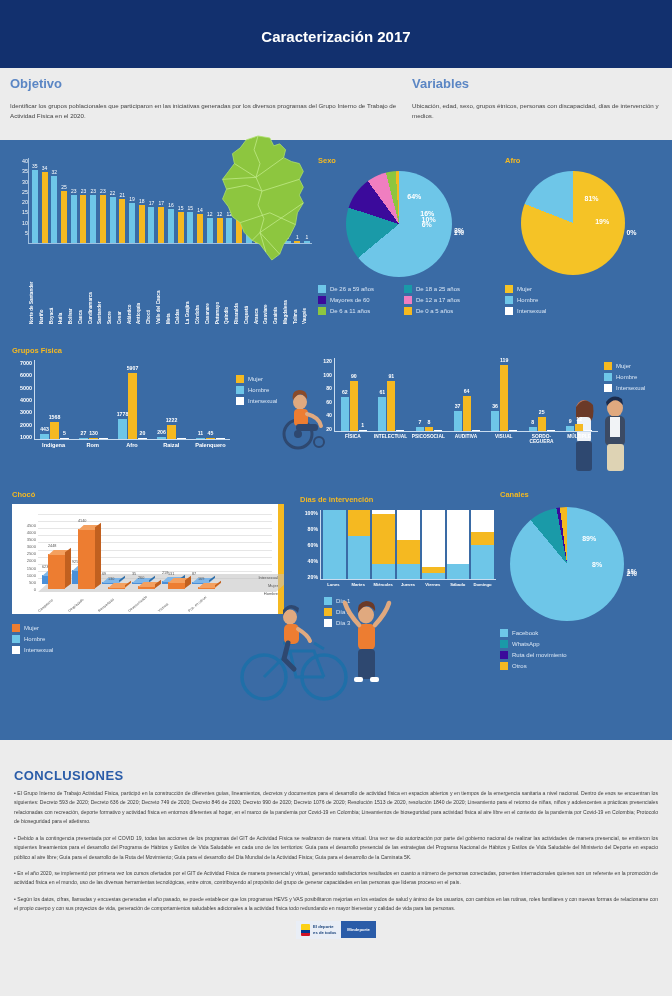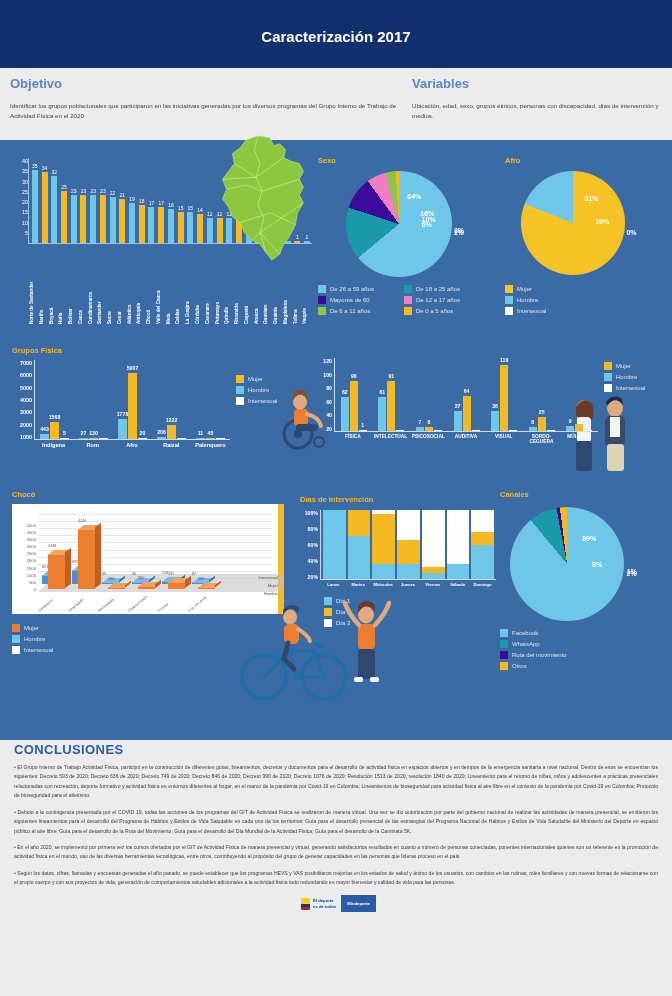--- a/index.html
+++ b/index.html
@@ -142,21 +142,21 @@
   .di-labels { display:flex; margin-left:20px; margin-top:2px; padding:0 2px; gap:2px;}
   .di-labels span { flex:1; text-align:center; font-size:4.2px; color:#fff; font-weight:bold;}
 
   
   #canales { left: 500px; top: 350px; width: 165px; }
 
   
   .illus { position:absolute; }
 
   
-  .concl { background:#ececec; position:absolute; top:740px; left:0; width:672px; height:256px; padding:2px 14px 0 14px;}
+  .concl { background:#ececec; position:absolute; top:740px; left:0; width:672px; height:256px; padding:28px 14px 0 14px;}
   .concl h2 { color:#2a5ca8; font-size:13px; font-weight:bold; letter-spacing:.4px; margin-bottom:6px;}
   .concl p { font-size:5.1px; color:#3a3a3a; line-height:1.85; text-align:justify; margin-bottom:7px;}
   .logos { display:flex; justify-content:center; align-items:center; margin-top:6px;}
   .logo-box { display:flex; align-items:center; }
   .logo-a { background:#e9eef6; padding:3px 5px; display:flex; align-items:center;}
   .logo-flag { width:9px; height:12px; background:linear-gradient(#fcd116 0 50%, #003893 50% 75%, #ce1126 75% 100%); margin-right:3px; border-radius:1px;}
   .logo-t { font-size:4.2px; color:#16407a; font-weight:bold; line-height:1.25;}
   .logo-b { background:#2a5ca8; color:#fff; font-size:4.2px; font-weight:bold; padding:6px 6px;}
 </style>
 </head>

